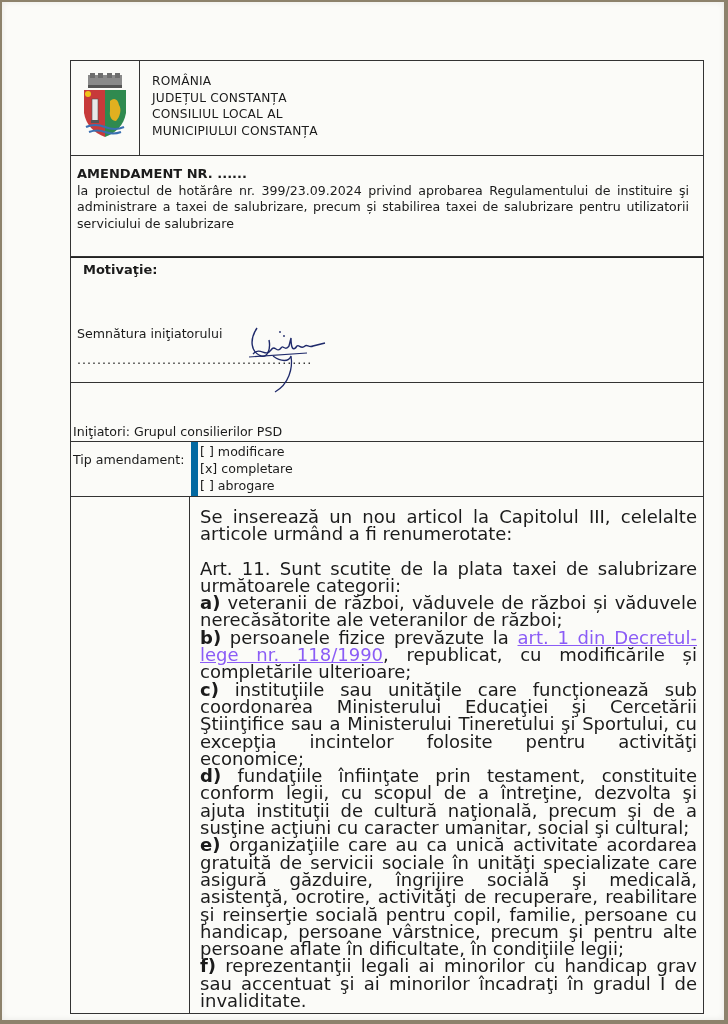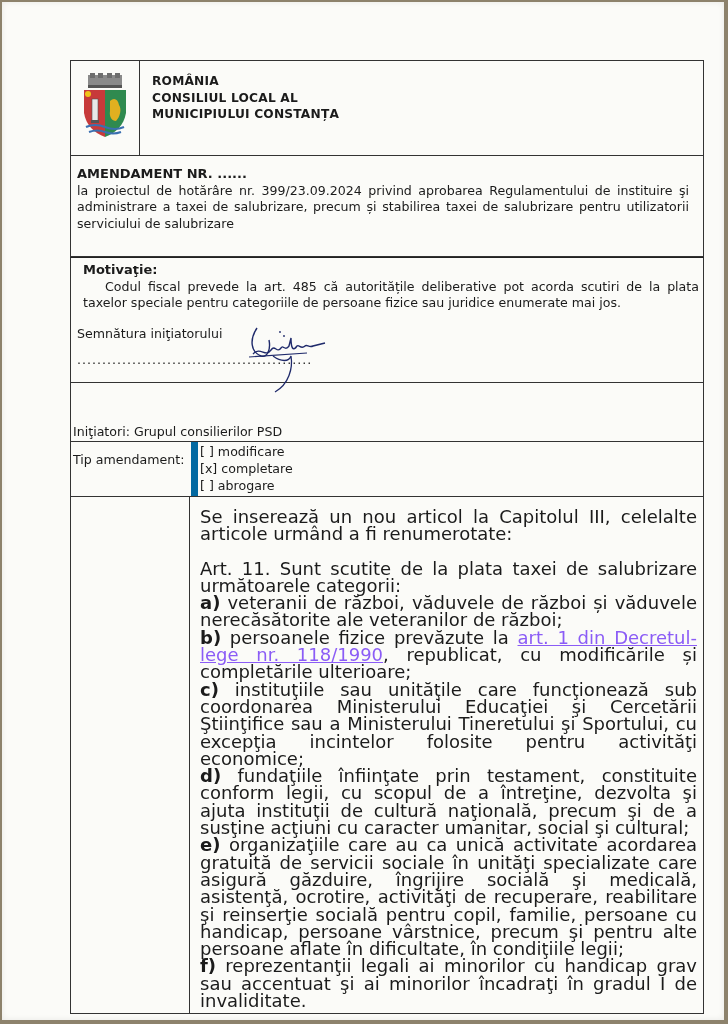--- a/index.html
+++ b/index.html
@@ -10,21 +10,21 @@
     color: #1b1b1b;
   }
   .page {
     position: absolute; left: 2px; top: 2px; width: 722px; height: 1018px;
     background: #fbfbf8;
     box-shadow: inset 0 0 6px rgba(0,0,0,0.08);
   }
   .doc { position: absolute; left: 68px; top: 58px; width: 634px; font-size: 12.6px; line-height: 16.6px; }
   .header-row { display: flex; height: 94px; border: 1px solid #333; }
   .crest-cell { width: 68px; border-right: 1px solid #333; display: flex; align-items: center; justify-content: center; }
-  .org-cell { padding: 12px 0 0 12px; font-weight: bold; font-size: 12.2px; line-height: 16.5px; letter-spacing: 0.2px; }
+  .org-cell { padding: 12px 0 0 12px; font-weight: normal; font-size: 12.2px; line-height: 16.5px; letter-spacing: 0.2px; }
   .amend { border: 1px solid #333; border-top: none; padding: 10px 14px 10px 6px; height: 80px; }
   .amend .title { font-weight: bold; font-size: 13px; }
   .justify { text-align: justify; }
   .motiv { border: 1px solid #333; border-top: 1.5px solid #222; border-bottom: none; padding: 4px 4px 0 12px; height: 120px; position: relative; }
   .motiv .title { font-weight: bold; font-size: 13px; }
   .motiv p { margin: 0; text-indent: 22px; }
   .sig-label { position: absolute; left: 6px; top: 68px; }
   .sig-dots { position: absolute; left: 6px; top: 94px; letter-spacing: 1px; }
   .signature { position: absolute; left: 176px; top: 58px; }
   .init { border: 1px solid #333; padding: 0 2px; height: 58px; display: flex; align-items: flex-end; }
@@ -60,33 +60,33 @@
           <circle cx="6" cy="21" r="3" fill="#f0c419"></circle>
           <rect x="10" y="26" width="6" height="22" fill="#e8e8e8" stroke="#555" stroke-width="0.6"></rect>
           <rect x="9" y="47" width="8" height="3" fill="#555"></rect>
           <path d="M28 28 C32 24 36 26 37 32 C40 36 38 44 34 48 C30 48 27 44 28 38 Z" fill="#e0b020"></path>
           <path d="M4 54 Q13 50 23 54 Q33 58 42 54" stroke="#3a6fb0" stroke-width="2.2" fill="none"></path>
           <path d="M7 59 Q15 56 23 59 Q31 62 39 59" stroke="#3a6fb0" stroke-width="2" fill="none"></path>
         </svg>
       </div>
       <div class="org-cell">
         <div>ROMÂNIA</div>
+        <div>JUDEȚUL CONSTANȚA</div>
         <div>CONSILIUL LOCAL AL</div>
         <div>MUNICIPIULUI CONSTANȚA</div>
       </div>
     </div>
 
     <div class="amend">
       <div class="title">AMENDAMENT NR. ......</div>
       <div class="justify">la proiectul de hotărâre nr. 399/23.09.2024 privind aprobarea Regulamentului de instituire şi administrare a taxei de salubrizare, precum și stabilirea taxei de salubrizare pentru utilizatorii serviciului de salubrizare</div>
     </div>
 
     <div class="motiv">
       <div class="title">Motivaţie:</div>
-      <p class="justify">Codul fiscal prevede la art. 485 că autoritățile deliberative pot acorda scutiri de la plata taxelor speciale pentru categoriile de persoane fizice sau juridice enumerate mai jos.</p>
       <div class="sig-label">Semnătura iniţiatorului</div>
       <div class="sig-dots">...............................................</div>
       <svg class="signature" width="80" height="80" viewBox="0 0 80 80">
         <path d="M10 12 C2 24 4 36 14 40 C20 42 24 34 22 24" stroke="#1f2a6b" stroke-width="1.4" fill="none"></path>
         <path d="M6 38 C14 30 18 42 24 34 C28 28 30 38 34 32 C36 28 38 36 42 30 L44 22 C44 32 46 36 50 30 C52 28 54 34 58 30 C60 28 62 32 66 30 L78 27" stroke="#1f2a6b" stroke-width="1.4" fill="none"></path>
         <path d="M2 41 L60 37" stroke="#1f2a6b" stroke-width="1.2" fill="none"></path>
         <path d="M26 40 C34 46 42 46 44 40 C46 52 42 68 28 76" stroke="#1f2a6b" stroke-width="1.3" fill="none"></path>
         <circle cx="33" cy="16" r="0.9" fill="#1f2a6b"></circle>
         <circle cx="37" cy="20" r="0.9" fill="#1f2a6b"></circle>
       </svg>

